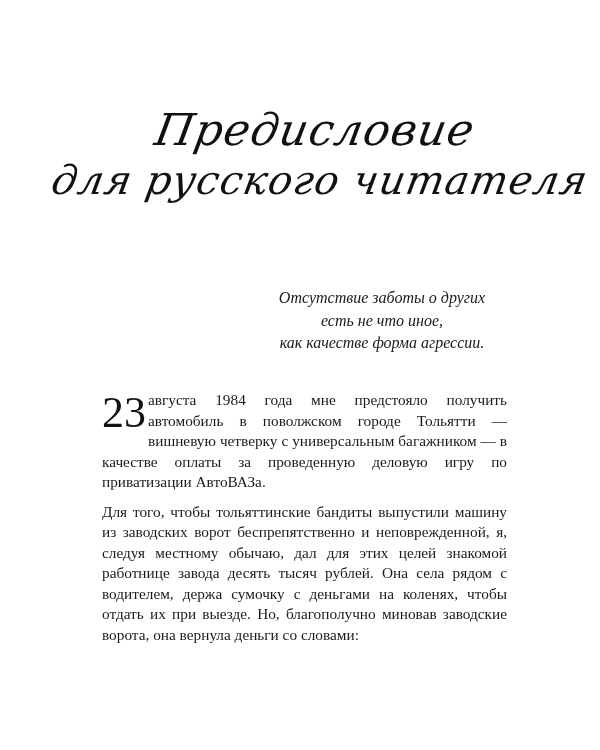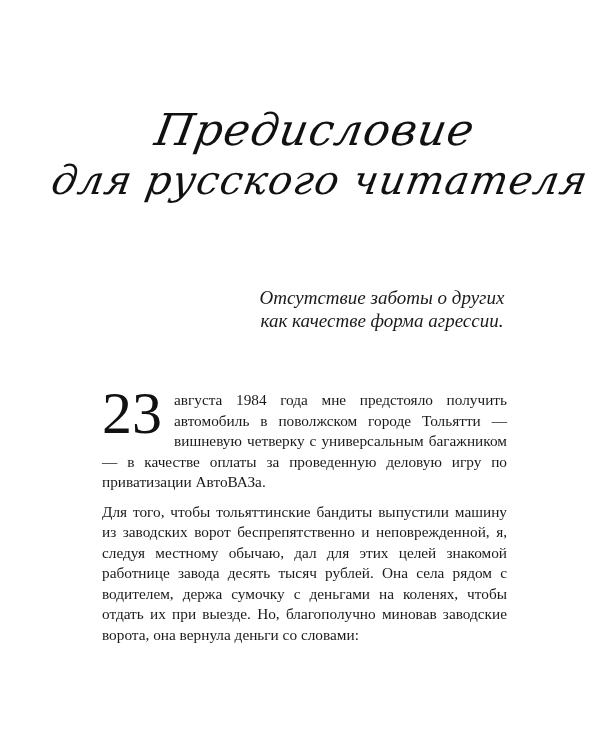--- a/index.html
+++ b/index.html
@@ -42,21 +42,21 @@
       box-sizing: border-box;
     }
     .epigraph {
       position: absolute;
       top: 287px;
       right: 68px;
       width: 300px;
       text-align: center;
       font-family: "Liberation Serif", serif;
       font-style: italic;
-      font-size: 19px;
+      font-size: 16px;
       line-height: 22.5px;
       color: #1a1a1a;
     }
     .epigraph div {
       white-space: nowrap;
     }
     .body {
       position: absolute;
       left: 102px;
       top: 390px;
@@ -71,37 +71,38 @@
       margin: 0;
       text-indent: 0;
     }
     .para + .para {
       margin-top: 9px;
       font-family: Liberation Serif, serif;
     }
     .dropcap {
       float: left;
       font-family: "Liberation Serif", serif;
-      font-size: 60px;
+      font-size: 44px;
       line-height: 40px;
       margin-top: 3px;
-      margin-right: 12px;
+      margin-right: 2px;
       color: #111111;
     }
   </style>
 </head>
 <body>
 
 <div class="page">
 
   <div class="title title-line-1">Предисловие</div>
   <div class="title title-line-2">для русского читателя</div>
 
   <div class="epigraph">
     <div>Отсутствие заботы о других</div>
+    <div>есть не что иное,</div>
     <div>как качестве форма агрессии.</div>
   </div>
 
   <div class="body">
     <p class="para" lang="ru" style="hyphens:auto;-webkit-hyphens:auto;">
       <span class="dropcap">23</span><span>августа 1984 года мне предстояло получить автомобиль в поволжском городе Тольятти — вишневую четверку с универсальным багажником — в качестве оплаты за проведенную деловую игру по приватизации АвтоВАЗа.</span>
     </p>
     <p class="para" lang="ru" style="hyphens:auto;-webkit-hyphens:auto;">
       <span>Для того, чтобы тольяттинские бандиты выпустили машину из заводских ворот беспрепятственно и неповрежденной, я, следуя местному обычаю, дал для этих целей знакомой работнице завода десять тысяч рублей. Она села рядом с водителем, держа сумочку с деньгами на коленях, чтобы отдать их при выезде. Но, благополучно миновав заводские ворота, она вернула деньги со словами:</span>
     </p>

